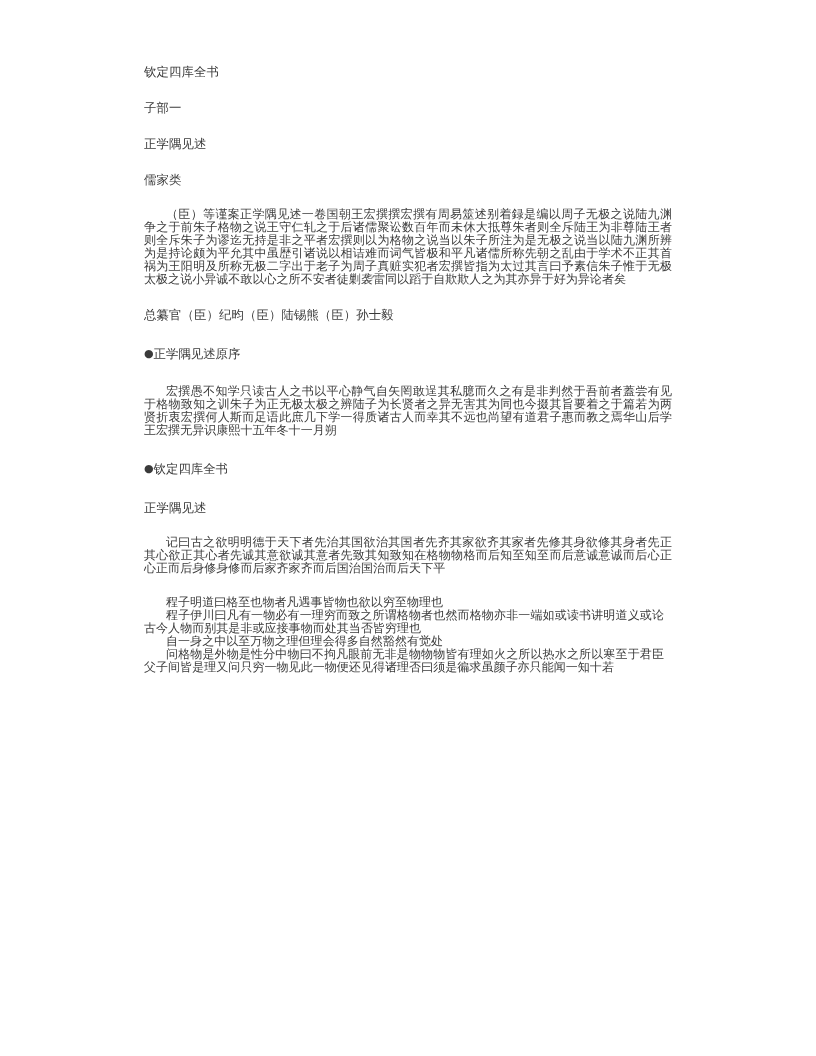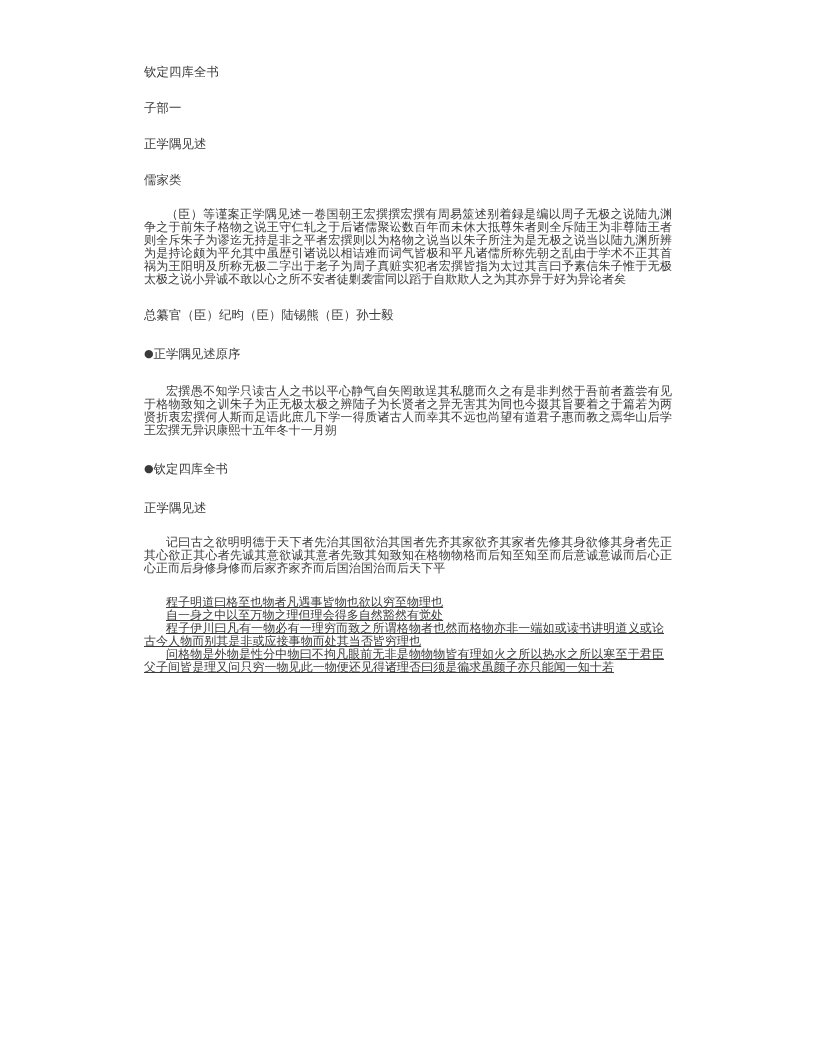--- a/index.html
+++ b/index.html
@@ -40,21 +40,20 @@
     margin: 0 0 21px 0;
     text-align: justify;
     text-justify: inter-character;
     text-indent: 22px;
     word-break: break-all;
     letter-spacing: 0.05px;
   }
   
   .block {
     margin: 0 8px 0 0;
-    text-decoration: underline;
   }
   .block .para {
     margin-bottom: 0;
   }
   .bullet-line {
     font-size: 12.4px;
     line-height: 21px;
     margin: 0 0 21px 0;
     white-space: nowrap;
   }
@@ -94,19 +93,19 @@
       <span class="bullet-glyph">●</span><span>钦定四库全书</span>
     </p>
 
     <p class="line">正学隅见述</p>
 
 
     <p class="para">记曰古之欲明明德于天下者先治其国欲治其国者先齐其家欲齐其家者先修其身欲修其身者先正其心欲正其心者先诚其意欲诚其意者先致其知致知在格物物格而后知至知至而后意诚意诚而后心正心正而后身修身修而后家齐家齐而后国治国治而后天下平</p>
 
     <div class="block">
       <p class="para">程子明道曰格至也物者凡遇事皆物也欲以穷至物理也</p>
+      <p class="para">程子伊川曰凡有一物必有一理穷而致之所谓格物者也然而格物亦非一端如或读书讲明道义或论古今人物而别其是非或应接事物而处其当否皆穷理也</p>
       <p class="para">自一身之中以至万物之理但理会得多自然豁然有觉处</p>
-      <p class="para">程子伊川曰凡有一物必有一理穷而致之所谓格物者也然而格物亦非一端如或读书讲明道义或论古今人物而别其是非或应接事物而处其当否皆穷理也</p>
       <p class="para">问格物是外物是性分中物曰不拘凡眼前无非是物物物皆有理如火之所以热水之所以寒至于君臣父子间皆是理又问只穷一物见此一物便还见得诸理否曰须是徧求虽颜子亦只能闻一知十若</p>
     </div>
 
   </div>
 </div>
 
 </body></html>

